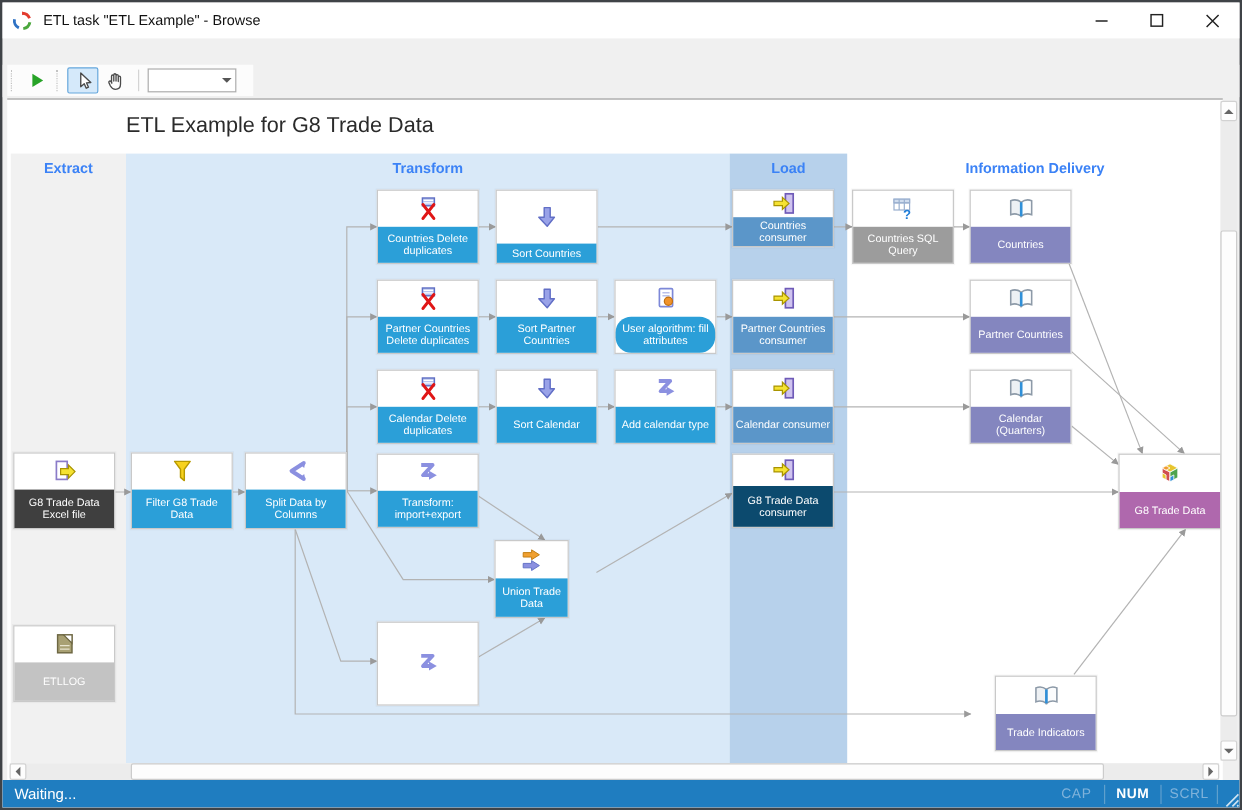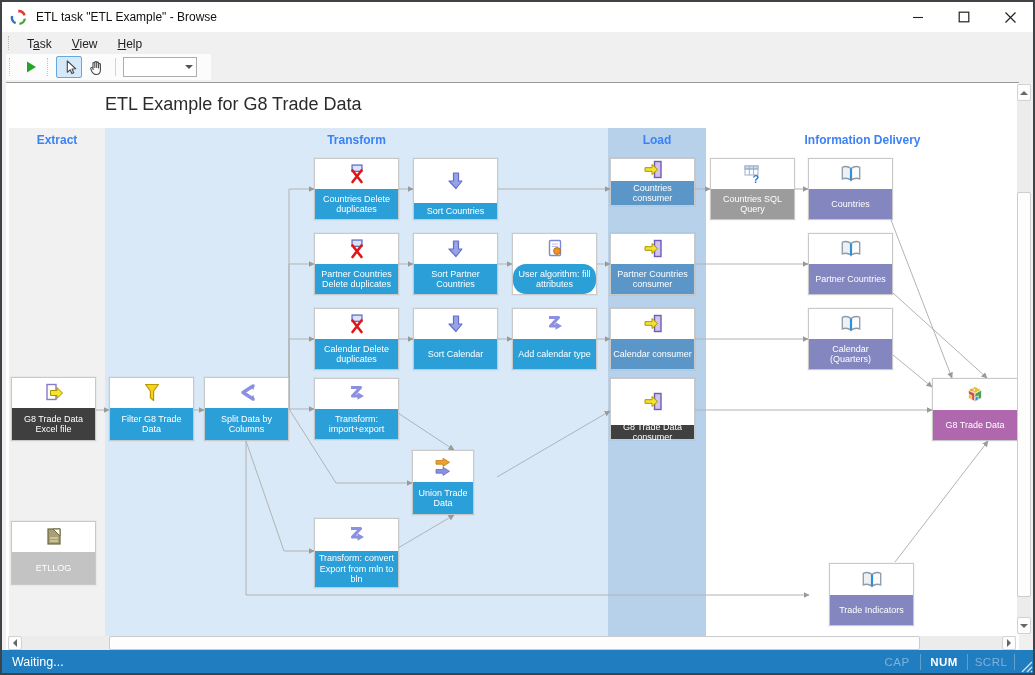--- a/index.html
+++ b/index.html
@@ -84,24 +84,20 @@
           </svg>
       </div>
       <div class="win-btn">
         <svg width="13" height="13" viewBox="0 0 13 13">
             <path d="M1.5 1.5 L11.5 11.5 M11.5 1.5 L1.5 11.5" stroke="#222" stroke-width="1.2"></path>
           </svg>
       </div>
     </div>
   </div>
 
-  <div class="menubar">
-    <span class="menu-grip"></span>
-    <span id="menu-items"><span class="menu-item">T<u>a</u>sk</span><span class="menu-item"><u>V</u>iew</span><span class="menu-item"><u>H</u>elp</span></span>
-  </div>
 
   <div class="toolbar">
     <div class="tb-panel">
       <span class="tb-grip"></span>
       <div class="tb-btn">
         <svg width="14" height="14" viewBox="0 0 14 14">
             <path d="M3 1.5 L12 7 L3 12.5 Z" fill="#27a327"></path>
           </svg>
       </div>
       <span class="tb-grip"></span>
@@ -308,21 +304,20 @@
           </div>
           <div class="nlabel" style="height: 32px; background: rgb(43, 159, 216);">Union Trade Data</div>
         </div>
         <div class="node" style="left: 308px; top: 435px; width: 85px; height: 70px;">
           <div class="nicon">
             <svg width="22" height="22" viewBox="0 0 22 22">
               <path d="M5 4.5 H14.5 L6.5 13 H12" fill="none" stroke="#8b90e0" stroke-width="3.2" stroke-linejoin="round"></path>
               <path d="M11.5 9.2 L18 13 L11.5 16.8 Z" fill="#8b90e0"></path>
             </svg>
           </div>
-          <div class="nlabel" style="height: 36px; background: rgb(43, 159, 216);">Transform: convert Export from mln to bln</div>
         </div>
         <div class="node" style="left: 604px; top: 75px; width: 85px; height: 48px;">
           <div class="nicon">
             <svg width="22" height="22" viewBox="0 0 22 22">
               <rect x="12.5" y="2.5" width="6.5" height="16" fill="#cfc3ef" stroke="#6f5bb8" stroke-width="1.4"></rect>
               <path d="M3 8.7 h7 v-3.2 l5.5 5 -5.5 5 v-3.2 h-7 z" fill="#f5e232" stroke="#a99400" stroke-width="1"></path>
             </svg>
           </div>
           <div class="nlabel" style="height: 30px; background: rgb(91, 150, 201);">Countries consumer</div>
         </div>
@@ -344,21 +339,21 @@
           </div>
           <div class="nlabel" style="height: 30px; background: rgb(91, 150, 201);">Calendar consumer</div>
         </div>
         <div class="node" style="left: 604px; top: 295px; width: 85px; height: 62px;">
           <div class="nicon">
             <svg width="22" height="22" viewBox="0 0 22 22">
               <rect x="12.5" y="2.5" width="6.5" height="16" fill="#cfc3ef" stroke="#6f5bb8" stroke-width="1.4"></rect>
               <path d="M3 8.7 h7 v-3.2 l5.5 5 -5.5 5 v-3.2 h-7 z" fill="#f5e232" stroke="#a99400" stroke-width="1"></path>
             </svg>
           </div>
-          <div class="nlabel" style="height: 14px; background: #404040;">G8 Trade Data consumer</div>
+          <div class="nlabel" style="height: 34px; background: #0c4a6e;">G8 Trade Data consumer</div>
         </div>
         <div class="node" style="left: 704px; top: 75px; width: 85px; height: 62px;">
           <div class="nicon">
             <svg width="22" height="22" viewBox="0 0 22 22">
               <rect x="3" y="3" width="13" height="9" fill="#fff" stroke="#9ab0cf"></rect>
               <rect x="3" y="3" width="13" height="3" fill="#cfdcee" stroke="#9ab0cf"></rect>
               <path d="M3 6 h13 M7.3 3 v9 M11.6 3 v9" stroke="#9ab0cf" fill="none"></path>
               <text x="10.5" y="19.5" font-size="11" font-weight="bold" fill="#1f7dd8" font-family="Liberation Sans,sans-serif">?</text>
             </svg>
           </div>

